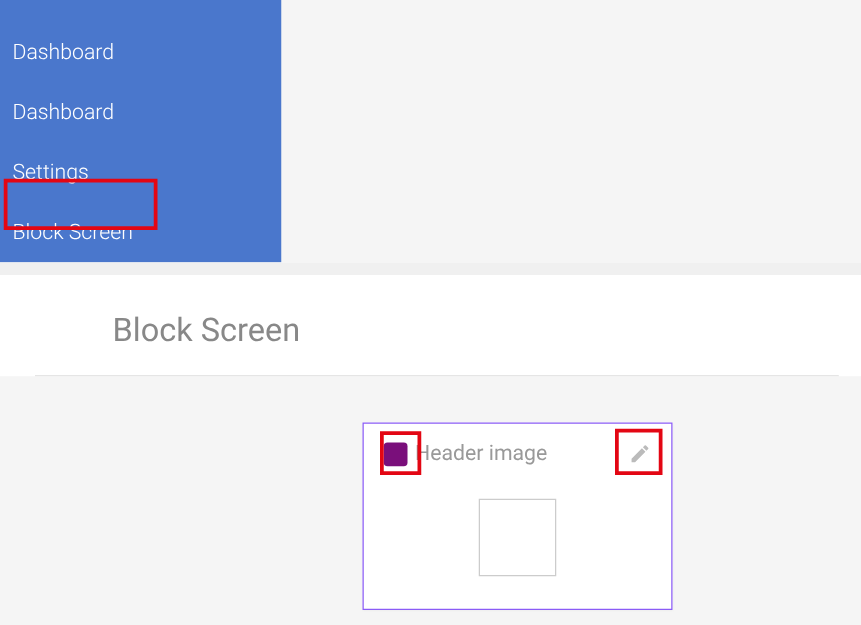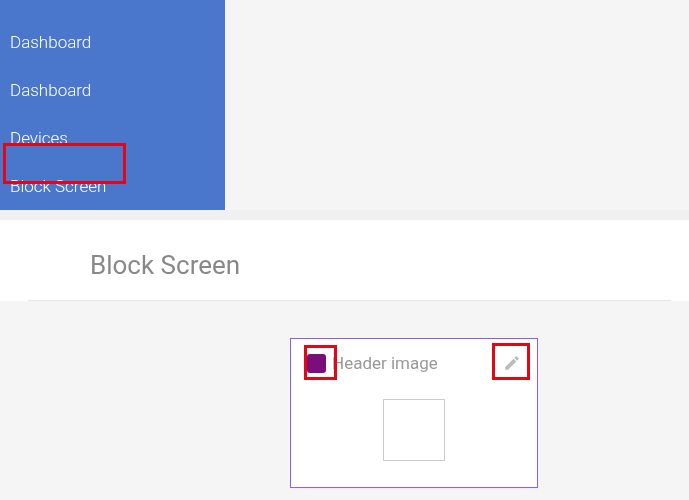--- a/index.html
+++ b/index.html
@@ -117,21 +117,21 @@
 
 <div class="root-wrap">
   <div class="sidebar">
     <div class="sidebar-item">
       <span>Dashboard</span>
     </div>
     <div class="sidebar-item">
       <span>Dashboard</span>
     </div>
     <div class="sidebar-item">
-      <span>Devices</span>
+      <span>Settings</span>
     </div>
     <div class="sidebar-item">
       <span>Block Screen</span>
     </div>
   </div>
 
   <div class="main-gap"></div>
 
   <div class="main">
     <div class="page-title-wrap">

